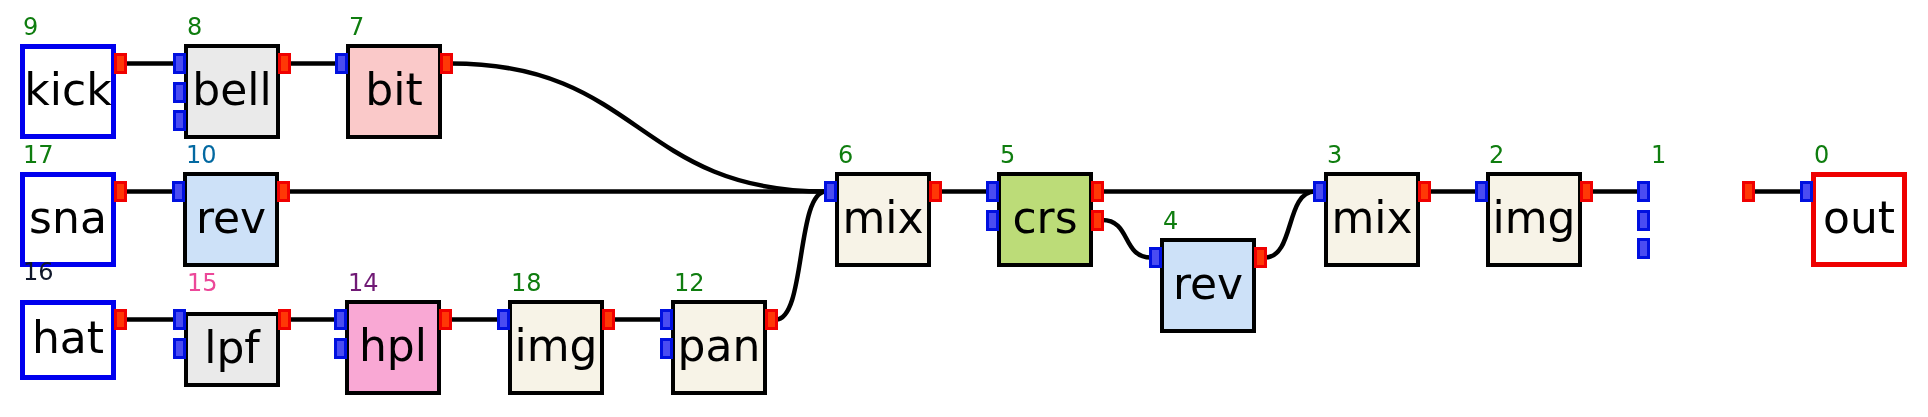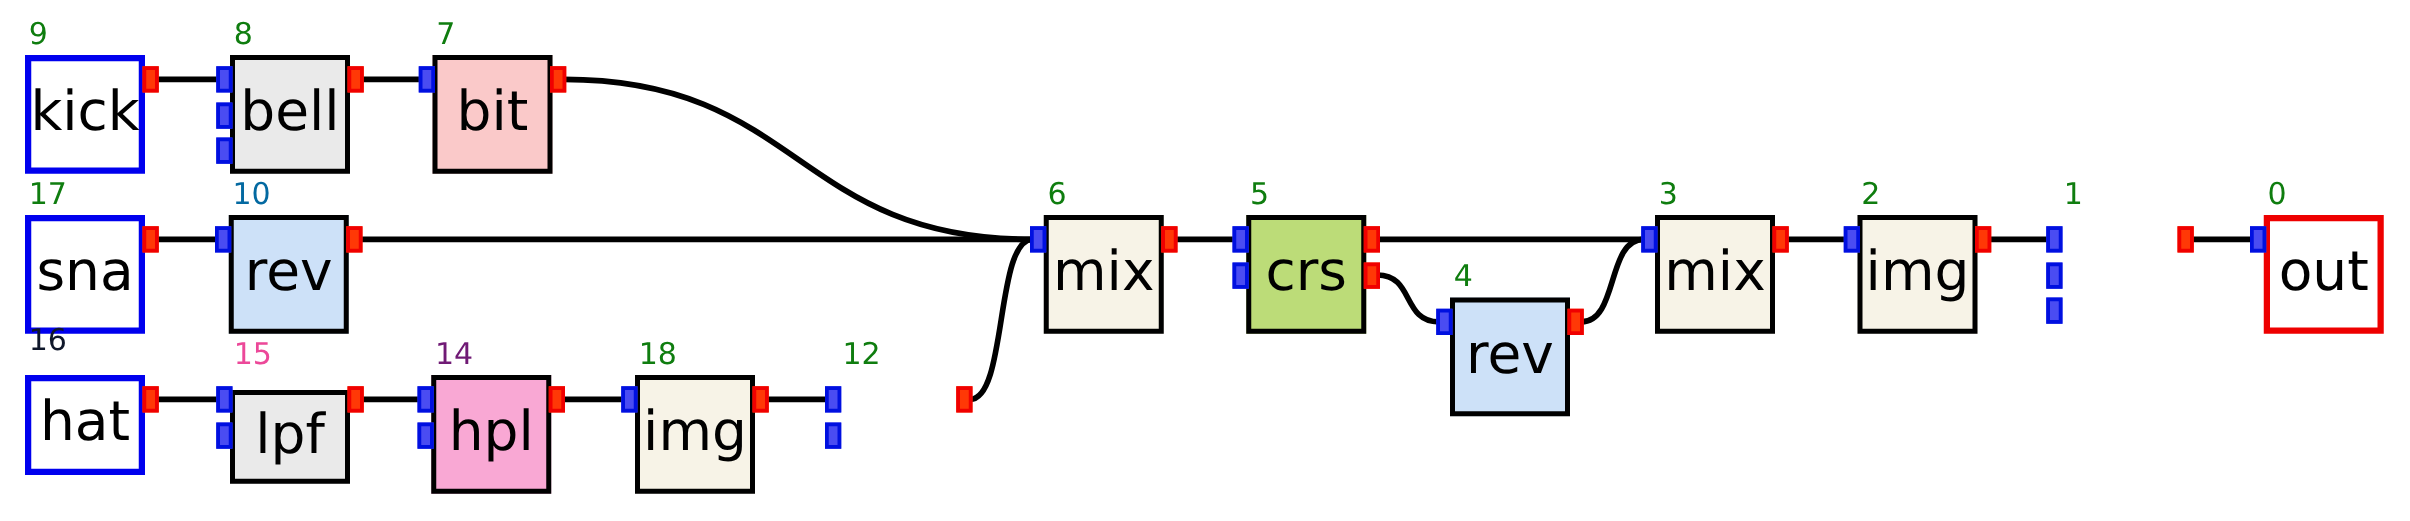--- a/index.html
+++ b/index.html
@@ -166,17 +166,20 @@
     <div class="node-number" style="left: 348px; top: 271px; color: #701a75;">14</div>
     <div class="port" style="left: 334px; top: 309px; background: rgb(74, 76, 242); border-color: rgb(0, 16, 224);"></div>
     <div class="port" style="left: 334px; top: 337.5px; background: rgb(74, 76, 242); border-color: rgb(0, 16, 224);"></div>
     <div class="port" style="left: 439px; top: 309px; background: rgb(255, 56, 6); border-color: rgb(240, 0, 0);"></div>
     <div class="node" style="left: 508px; top: 300px; width: 96px; height: 95px; background: rgb(247, 243, 231); border-color: rgb(0, 0, 0); border-width: 4px;">
       <div class="node-label">img</div>
     </div>
     <div class="node-number" style="left: 511px; top: 271px; color: rgb(15, 125, 15);">18</div>
     <div class="port" style="left: 497px; top: 309px; background: rgb(74, 76, 242); border-color: rgb(0, 16, 224);"></div>
     <div class="port" style="left: 602px; top: 309px; background: rgb(255, 56, 6); border-color: rgb(240, 0, 0);"></div>
+    <div class="node" style="left: 671px; top: 300px; width: 96px; height: 95px; background: rgb(247, 243, 231); border-color: rgb(0, 0, 0); border-width: 4px;">
+      <div class="node-label">pan</div>
+    </div>
     <div class="node-number" style="left: 674px; top: 271px; color: rgb(15, 125, 15);">12</div>
     <div class="port" style="left: 660px; top: 309px; background: rgb(74, 76, 242); border-color: rgb(0, 16, 224);"></div>
     <div class="port" style="left: 660px; top: 337.5px; background: rgb(74, 76, 242); border-color: rgb(0, 16, 224);"></div>
     <div class="port" style="left: 765px; top: 309px; background: rgb(255, 56, 6); border-color: rgb(240, 0, 0);"></div>
   </div>
 
 </body></html>

